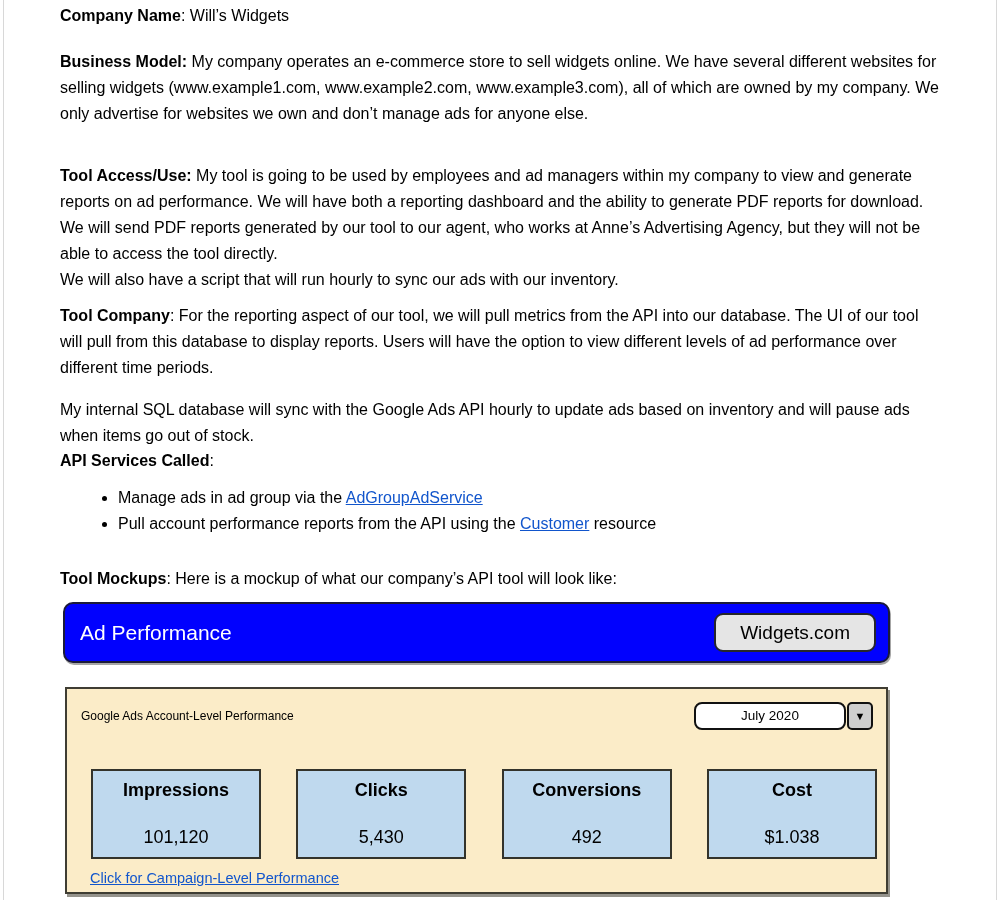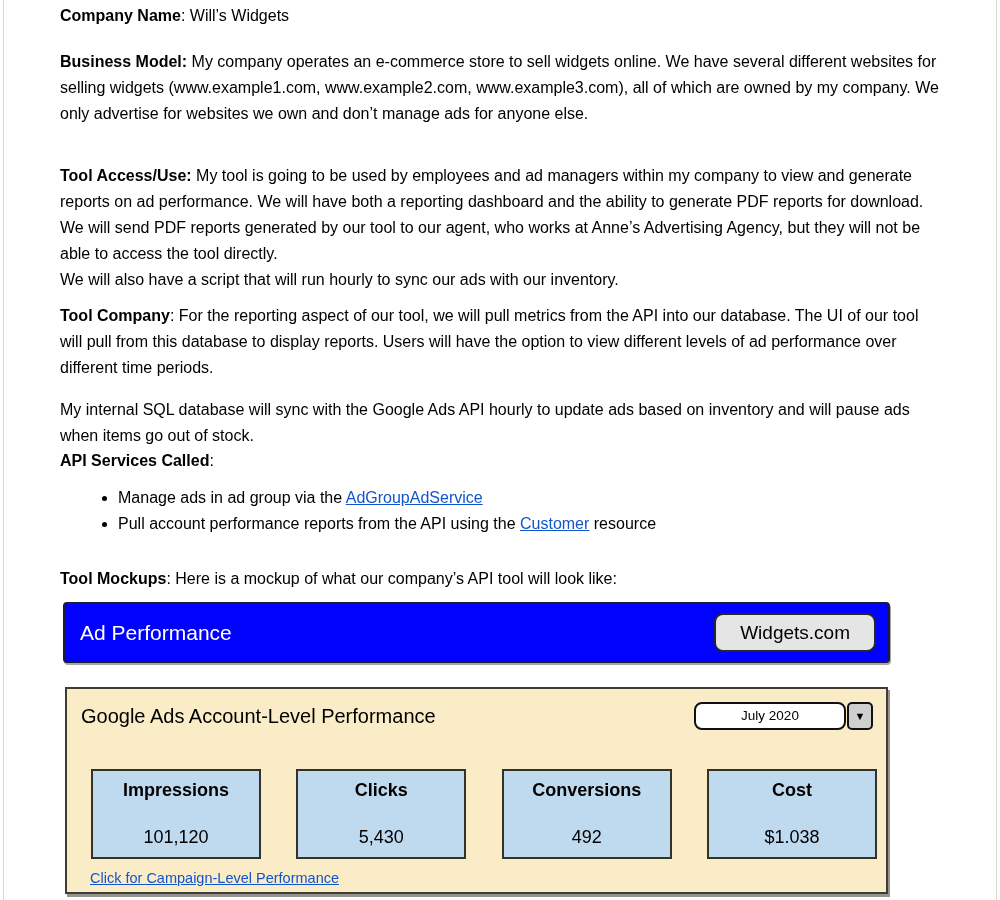--- a/index.html
+++ b/index.html
@@ -13,38 +13,38 @@
   .edge-right{left:996px;}
   .blk{position:absolute;left:60px;width:884px;margin:0;white-space:pre-line;}
   .b{font-weight:700;}
   a.link{color:var(--link,#1155cc);text-decoration:underline;cursor:pointer;}
   ul.bullets{position:absolute;left:60px;width:884px;margin:0;padding:0 0 0 58px;line-height:24px;}
   ul.bullets li{margin:0 0 2px 0;}
 
   
   .mock-header{
     position:absolute;left:63px;top:602px;width:827px;height:61px;box-sizing:border-box;
-    background:var(--header-bg,#0101fe);border:2px solid var(--header-border,#1b1b3a);border-radius:4px;
+    background:var(--header-bg,#0101fe);border:2px solid var(--header-border,#1b1b3a);border-radius:10px;
     display:flex;align-items:center;justify-content:space-between;
     padding:0 12px 0 15px;box-shadow:1px 2px 0 rgba(0,0,0,0.35);
   }
   .mock-header-title{color:#fff;font-size:21px;line-height:21px;}
   .site-btn{
     background:#e5e5e5;border:2px solid #26262b;border-radius:9px;
     padding:8px 24px;font-size:19px;line-height:19px;color:#000;cursor:pointer;
     font-family:"Liberation Sans", sans-serif;
   }
 
   
   .mock-panel{
     position:absolute;left:65px;top:687px;width:823px;height:207px;box-sizing:border-box;
     background:var(--panel-bg,#fbecc8);border:2px solid var(--panel-border,#3f3d33);
     box-shadow:2px 3px 0 rgba(62,58,46,0.55);
   }
-  .panel-title{position:absolute;left:14px;top:15px;font-size:20px;line-height:24px;color:#000;}
+  .panel-title{position:absolute;left:14px;top:15px;font-size:12px;line-height:24px;color:#000;}
   .dropdown{position:absolute;right:13px;top:13px;display:flex;align-items:stretch;}
   .dropdown-value{
     box-sizing:border-box;width:152px;height:28px;background:#fff;border:2px solid #111;
     border-radius:8px;font-size:13.5px;line-height:24px;text-align:center;cursor:pointer;
   }
   .dropdown-btn{
     box-sizing:border-box;width:26px;height:28px;margin-left:1px;background:var(--dropdown-btn-bg,#cfcfcf);
     border:2px solid #111;border-radius:5px;font-size:11px;line-height:24px;text-align:center;
     cursor:pointer;color:#000;padding:0;
   }

